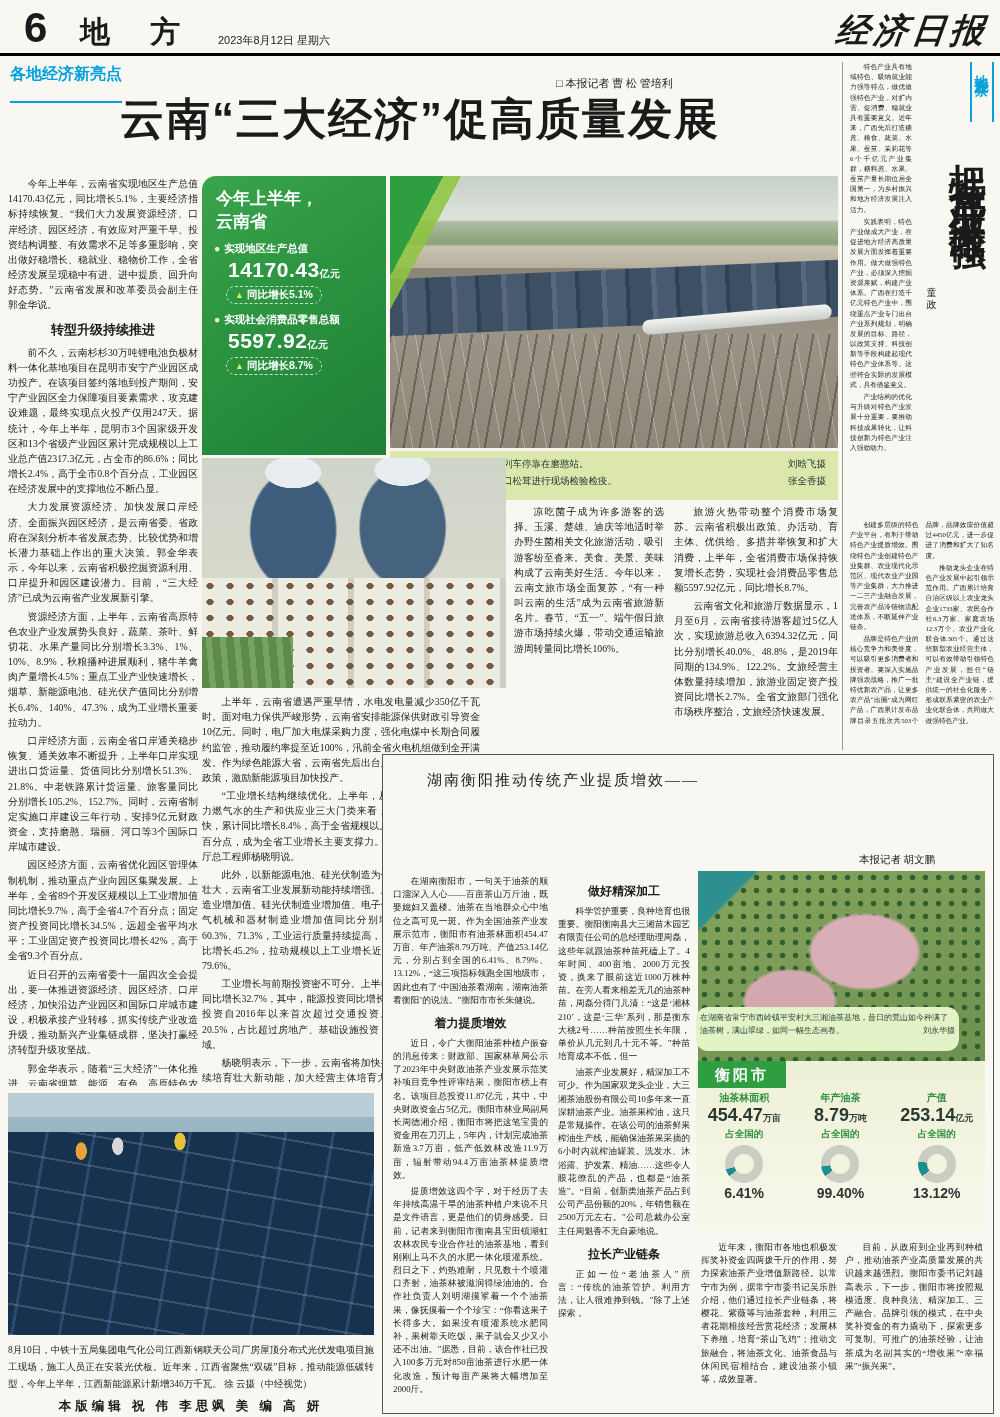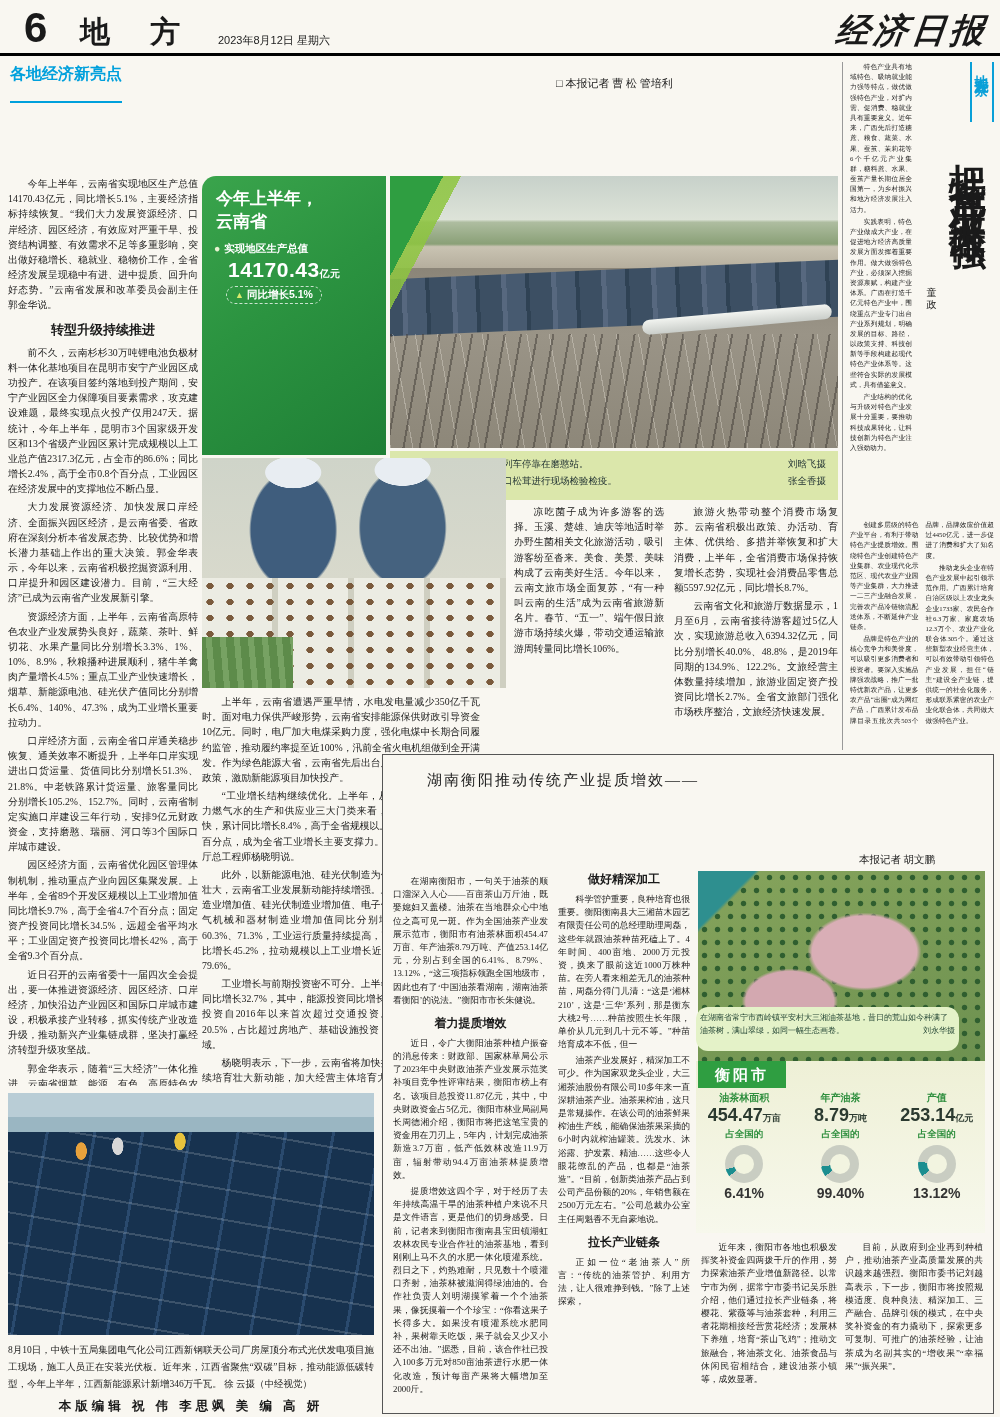--- a/index.html
+++ b/index.html
@@ -91,21 +91,21 @@
            column-count:2;column-gap:7px;overflow:hidden;text-align:justify;color:#222;}
   
   .oilbox{left:382px;top:754px;width:610px;height:658px;border:1px solid #555;background:#f9f7f1;}
   .kicker{position:absolute;left:44px;top:16px;font-size:15px;letter-spacing:2px;}
   .oiltitle{position:absolute;left:0;top:40px;width:100%;text-align:center;font-size:38px;font-weight:900;
             letter-spacing:18px;text-indent:18px;}
   .obyline{position:absolute;right:58px;top:98px;font-size:10.5px;}
   .ocol{position:absolute;font-size:8.8px;line-height:1.5;overflow:hidden;text-align:justify;}
   .ocol .subhead{font-size:12px;}
   .ocol1{left:10px;top:120px;width:155px;height:528px;}
-  .ocol2{left:175px;top:108px;width:132px;height:528px;}
+  .ocol2{left:175px;top:120px;width:132px;height:528px;}
   .ocol3{left:318px;top:486px;width:136px;height:162px;}
   .ocol4{left:462px;top:486px;width:138px;height:162px;}
   
   .oilphoto{position:absolute;left:315px;top:116px;width:287px;height:192px;overflow:hidden;
      background:
        linear-gradient(135deg,#2e8f8f 0,#2e8f8f 12%,transparent 13%),
        radial-gradient(95px 65px at 58% 42%,#d9aeb6 55%,transparent 60%),
        radial-gradient(80px 55px at 32% 68%,#d3a8b0 55%,transparent 60%),
        radial-gradient(#2f5e2f 2.2px,transparent 3.2px),
        linear-gradient(160deg,#86a45c,#6d9150);
@@ -148,20 +148,21 @@
 <div class="page">
 
   <div class="abs pgnum sans">6</div>
   <div class="abs section sans">地 方</div>
   <div class="abs hdate sans">2023年8月12日  星期六</div>
   <div class="abs masthead">经济日报</div>
   <div class="abs hrule"></div>
 
   <div class="abs tag sans">各地经济新亮点</div>
   <div class="abs byline1">□ 本报记者  曹  松  管培利</div>
+  <div class="abs headline1 sans">云南“三大经济”促高质量发展</div>
 
   <div class="abs txtcol col1">
       <div class="para">今年上半年，云南省实现地区生产总值14170.43亿元，同比增长5.1%，主要经济指标持续恢复。“我们大力发展资源经济、口岸经济、园区经济，有效应对严重干旱、投资结构调整、有效需求不足等多重影响，突出做好稳增长、稳就业、稳物价工作，全省经济发展呈现稳中有进、进中提质、回升向好态势。”云南省发展和改革委员会副主任郭金华说。</div>
       <div class="subhead">转型升级持续推进</div>
       <div class="para">前不久，云南杉杉30万吨锂电池负极材料一体化基地项目在昆明市安宁产业园区成功投产。在该项目签约落地到投产期间，安宁产业园区全力保障项目要素需求，攻克建设难题，最终实现点火投产仅用247天。据统计，今年上半年，昆明市3个国家级开发区和13个省级产业园区累计完成规模以上工业总产值2317.3亿元，占全市的86.6%；同比增长2.4%，高于全市0.8个百分点，工业园区在经济发展中的支撑地位不断凸显。</div>
       <div class="para">大力发展资源经济、加快发展口岸经济、全面振兴园区经济，是云南省委、省政府在深刻分析本省发展态势、比较优势和增长潜力基础上作出的重大决策。郭金华表示，今年以来，云南省积极挖掘资源利用、口岸提升和园区建设潜力。目前，“三大经济”已成为云南省产业发展新引擎。</div>
       <div class="para">资源经济方面，上半年，云南省高原特色农业产业发展势头良好，蔬菜、茶叶、鲜切花、水果产量同比分别增长3.3%、1%、10%、8.9%，秋粮播种进展顺利，猪牛羊禽肉产量增长4.5%；重点工业产业快速增长，烟草、新能源电池、硅光伏产值同比分别增长6.4%、140%、47.3%，成为工业增长重要拉动力。</div>
       <div class="para">口岸经济方面，云南全省口岸通关稳步恢复、通关效率不断提升，上半年口岸实现进出口货运量、货值同比分别增长51.3%、21.8%。中老铁路累计货运量、旅客量同比分别增长105.2%、152.7%。同时，云南省制定实施口岸建设三年行动，安排9亿元财政资金，支持磨憨、瑞丽、河口等3个国际口岸城市建设。</div>
       <div class="para">园区经济方面，云南省优化园区管理体制机制，推动重点产业向园区集聚发展。上半年，全省89个开发区规模以上工业增加值同比增长9.7%，高于全省4.7个百分点；固定资产投资同比增长34.5%，远超全省平均水平；工业固定资产投资同比增长42%，高于全省9.3个百分点。</div>
       <div class="para">近日召开的云南省委十一届四次全会提出，要一体推进资源经济、园区经济、口岸经济，加快沿边产业园区和国际口岸城市建设，积极承接产业转移，抓实传统产业改造升级，推动新兴产业集链成群，坚决打赢经济转型升级攻坚战。</div>
@@ -170,20 +171,25 @@
 
   <div class="abs stats sans">
     <div class="stats-title">
       <span>今年上半年，</span><br>
       <span>云南省</span>
     </div>
     <div class="stat-item">
       <div class="stat-label"><span class="stat-dot">●</span><span>实现地区生产总值</span></div>
       <div class="stat-value"><span>14170.43</span><span class="stat-unit">亿元</span></div>
       <div class="stat-delta"><span class="tri">▲</span><span>同比增长5.1%</span></div>
+    </div>
+    <div class="stat-item">
+      <div class="stat-label"><span class="stat-dot">●</span><span>实现社会消费品零售总额</span></div>
+      <div class="stat-value"><span>5597.92</span><span class="stat-unit">亿元</span></div>
+      <div class="stat-delta"><span class="tri">▲</span><span>同比增长8.7%</span></div>
     </div>
   </div>
 
   <div class="abs trainphoto">
     <div class="containers"></div>
     <div class="tracks"></div>
     <div class="whitetrain"></div>
     <div class="greenribbon"></div>
   </div>
 

